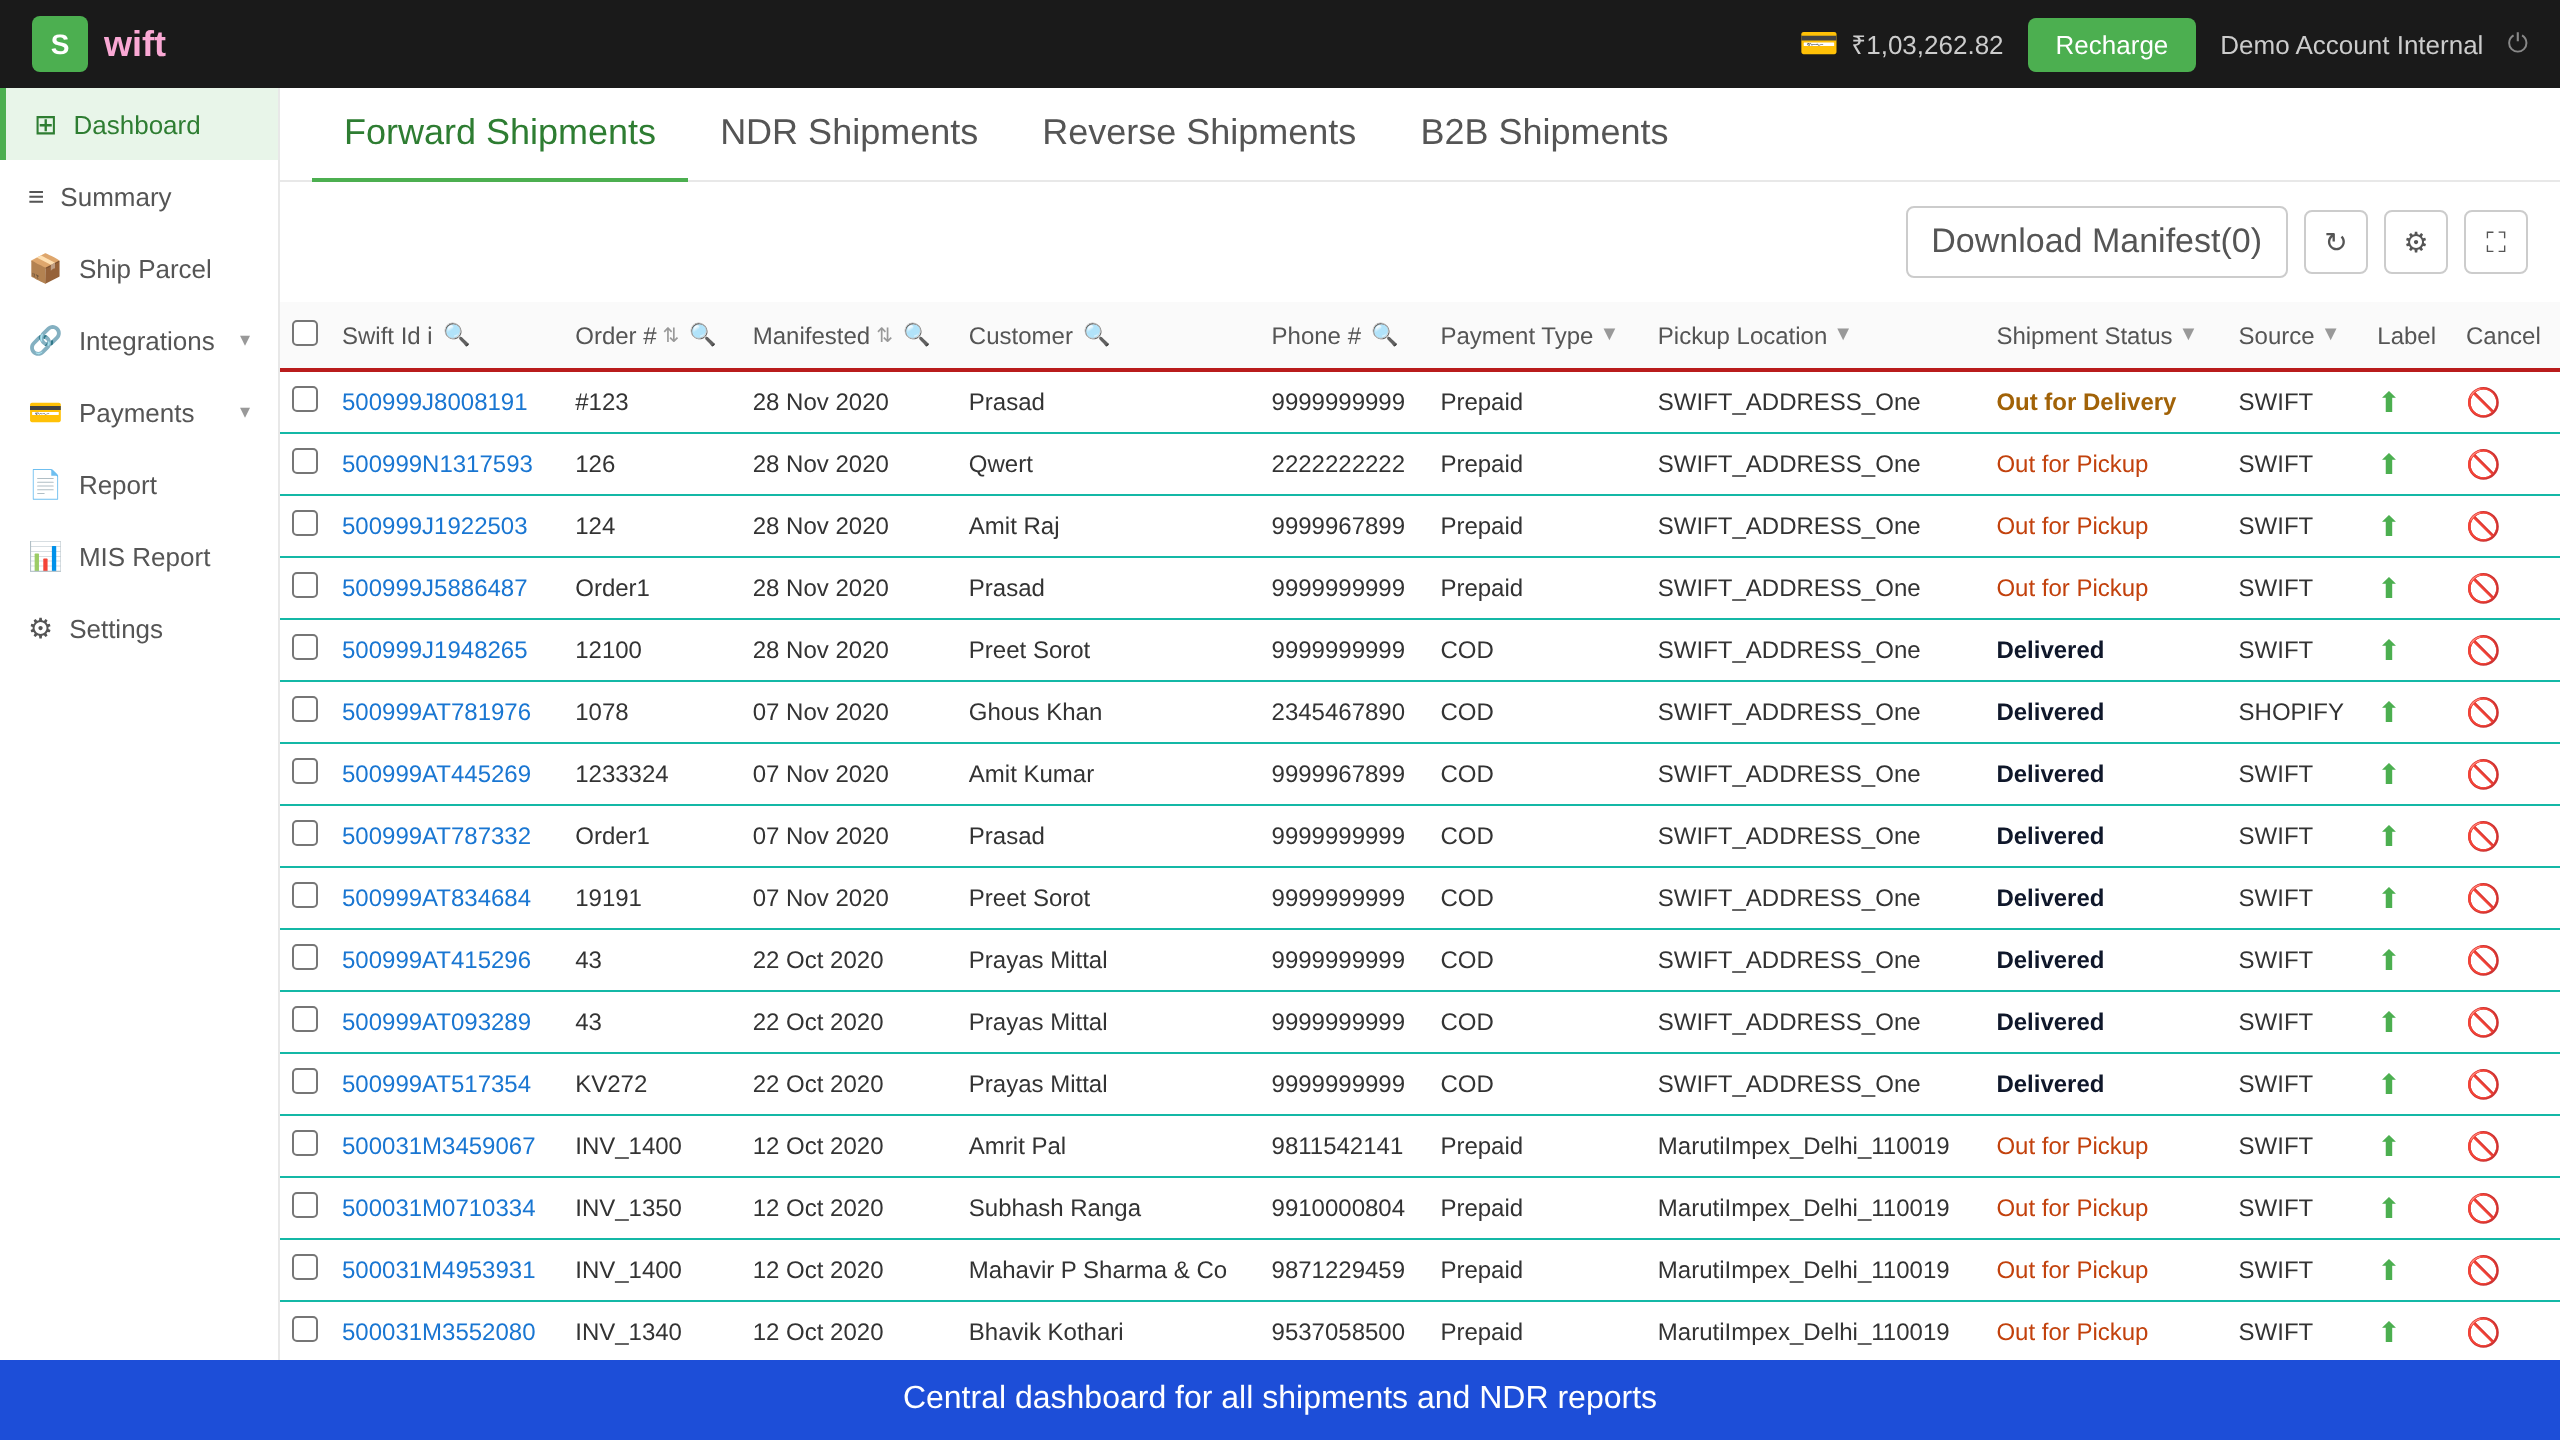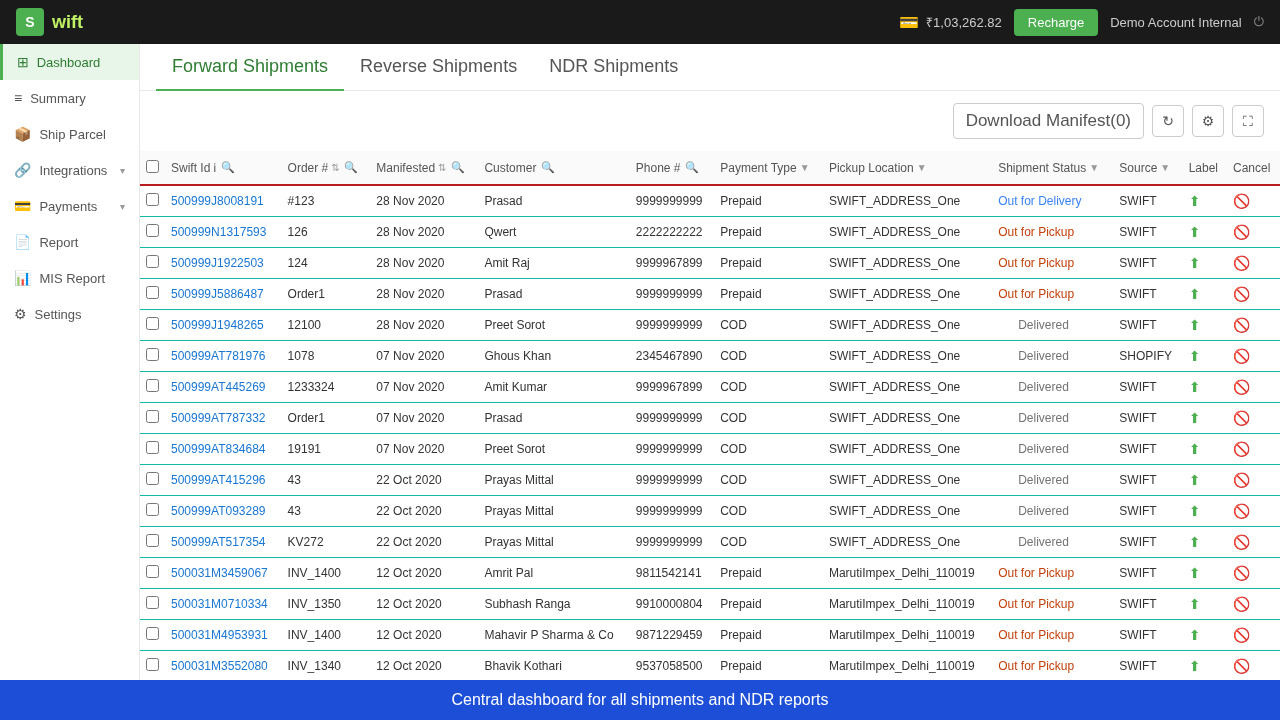--- a/index.html
+++ b/index.html
@@ -2,21 +2,21 @@
 <html><head>
   <meta charset="utf-8">
   <style>
     * { margin: 0; padding: 0; box-sizing: border-box; }
     body { font-family: -apple-system, BlinkMacSystemFont, 'Segoe UI', sans-serif; font-size: 13px; background: #f5f5f5; color: #333; display: flex; flex-direction: column; height: 720px; overflow: hidden; }
 
     
     .topbar { background: #1a1a1a; height: 44px; display: flex; align-items: center; justify-content: space-between; padding: 0 16px; flex-shrink: 0; }
     .topbar-left { display: flex; align-items: center; gap: 8px; }
     .logo-icon { background: #4caf50; color: white; font-weight: bold; font-size: 14px; width: 28px; height: 28px; display: flex; align-items: center; justify-content: center; border-radius: 4px; }
-    .logo-text { color: #bef264; font-size: 18px; font-weight: 600; }
+    .logo-text { color: #f9a8d4; font-size: 18px; font-weight: 600; }
     .topbar-right { display: flex; align-items: center; gap: 12px; }
     .balance { color: #ccc; font-size: 13px; display: flex; align-items: center; gap: 6px; }
     .balance-icon { color: #4caf50; font-size: 16px; }
     .recharge-btn { background: #4caf50; color: white; border: none; padding: 6px 14px; border-radius: 4px; cursor: pointer; font-size: 13px; font-weight: 500; }
     .account-info { color: #ccc; font-size: 13px; display: flex; align-items: center; gap: 6px; }
     .power-icon { color: #888; cursor: pointer; }
 
     
     .layout { display: flex; flex: 1; overflow: hidden; }
 
@@ -44,23 +44,23 @@
     
     .table-container { flex: 1; overflow-y: auto; overflow-x: auto; }
     table { width: 100%; border-collapse: collapse; font-size: 12px; }
     thead tr { background: #fafafa; border-bottom: 1px solid #e8e8e8; }
     thead th { padding: 8px 6px; text-align: left; color: #555; font-weight: 500; white-space: nowrap; border-bottom: 2px solid #b91c1c; position: sticky; top: 0; background: #fafafa; z-index: 1; }
     thead th .th-inner { display: flex; align-items: center; gap: 3px; }
     thead th .filter-icon { color: #999; font-size: 10px; }
     tbody tr { border-bottom: 1px solid #14b8a6; }
     tbody td { padding: 7px 6px; color: #333; white-space: nowrap; }
     .swift-id { color: #1976d2; cursor: pointer; }
-    .status-out-delivery { color: #3b82f6; font-weight: 400; }
+    .status-out-delivery { color: #a16207; font-weight: 700; }
     .status-out-pickup { color: #c2410c; font-weight: 500; }
-    .status-delivered { color: #737373; font-weight: 400; margin-left: 20px; }
+    .status-delivered { color: #0f172a; font-weight: 700; }
     .checkbox-col { width: 24px; }
     .action-icon { color: #4caf50; font-size: 14px; cursor: pointer; }
     .cancel-icon { color: #f44336; font-size: 14px; cursor: pointer; }
     .search-icon-small { color: #999; font-size: 11px; cursor: pointer; margin-left: 2px; }
 
     
     .bottom-bar { background: #1d4ed8; color: white; text-align: center; padding: 10px; font-size: 16px; font-weight: 500; flex-shrink: 0; height: 40px; display: flex; align-items: center; justify-content: center; }
   </style>
 </head>
 <body>
@@ -119,22 +119,23 @@
     <div class="sidebar-item">
       <span class="icon">⚙</span>
       <span>Settings</span>
     </div>
   </div>
 
   <div class="main">
 
     <div class="tabs">
       <div class="tab active">Forward Shipments</div>
+      <div class="tab">NDR Shipments</div>
       <div class="tab">Reverse Shipments</div>
-      <div class="tab">NDR Shipments</div>
+      <div class="tab">B2B Shipments</div>
     </div>
 
     <div class="toolbar">
       <button class="outline-btn">Download Manifest(0)</button>
       <div class="icon-btn">↻</div>
       <div class="icon-btn">⚙</div>
       <div class="icon-btn">⛶</div>
     </div>
 
     <div class="table-container">

